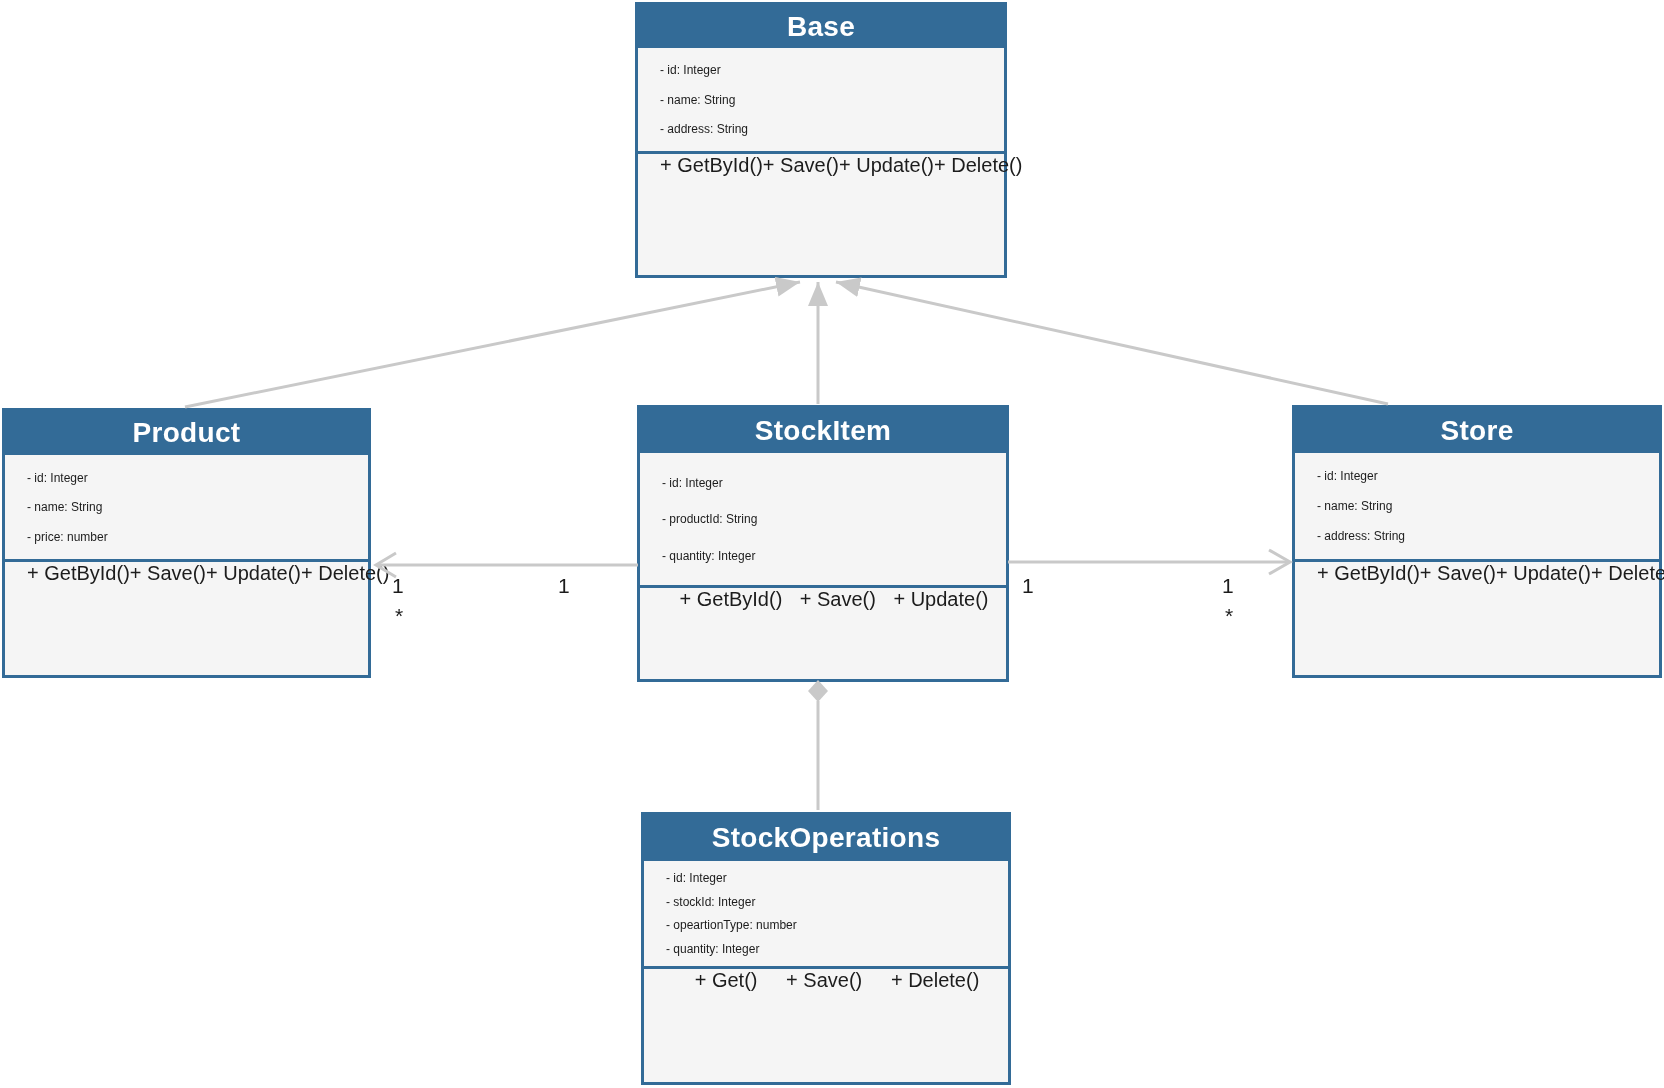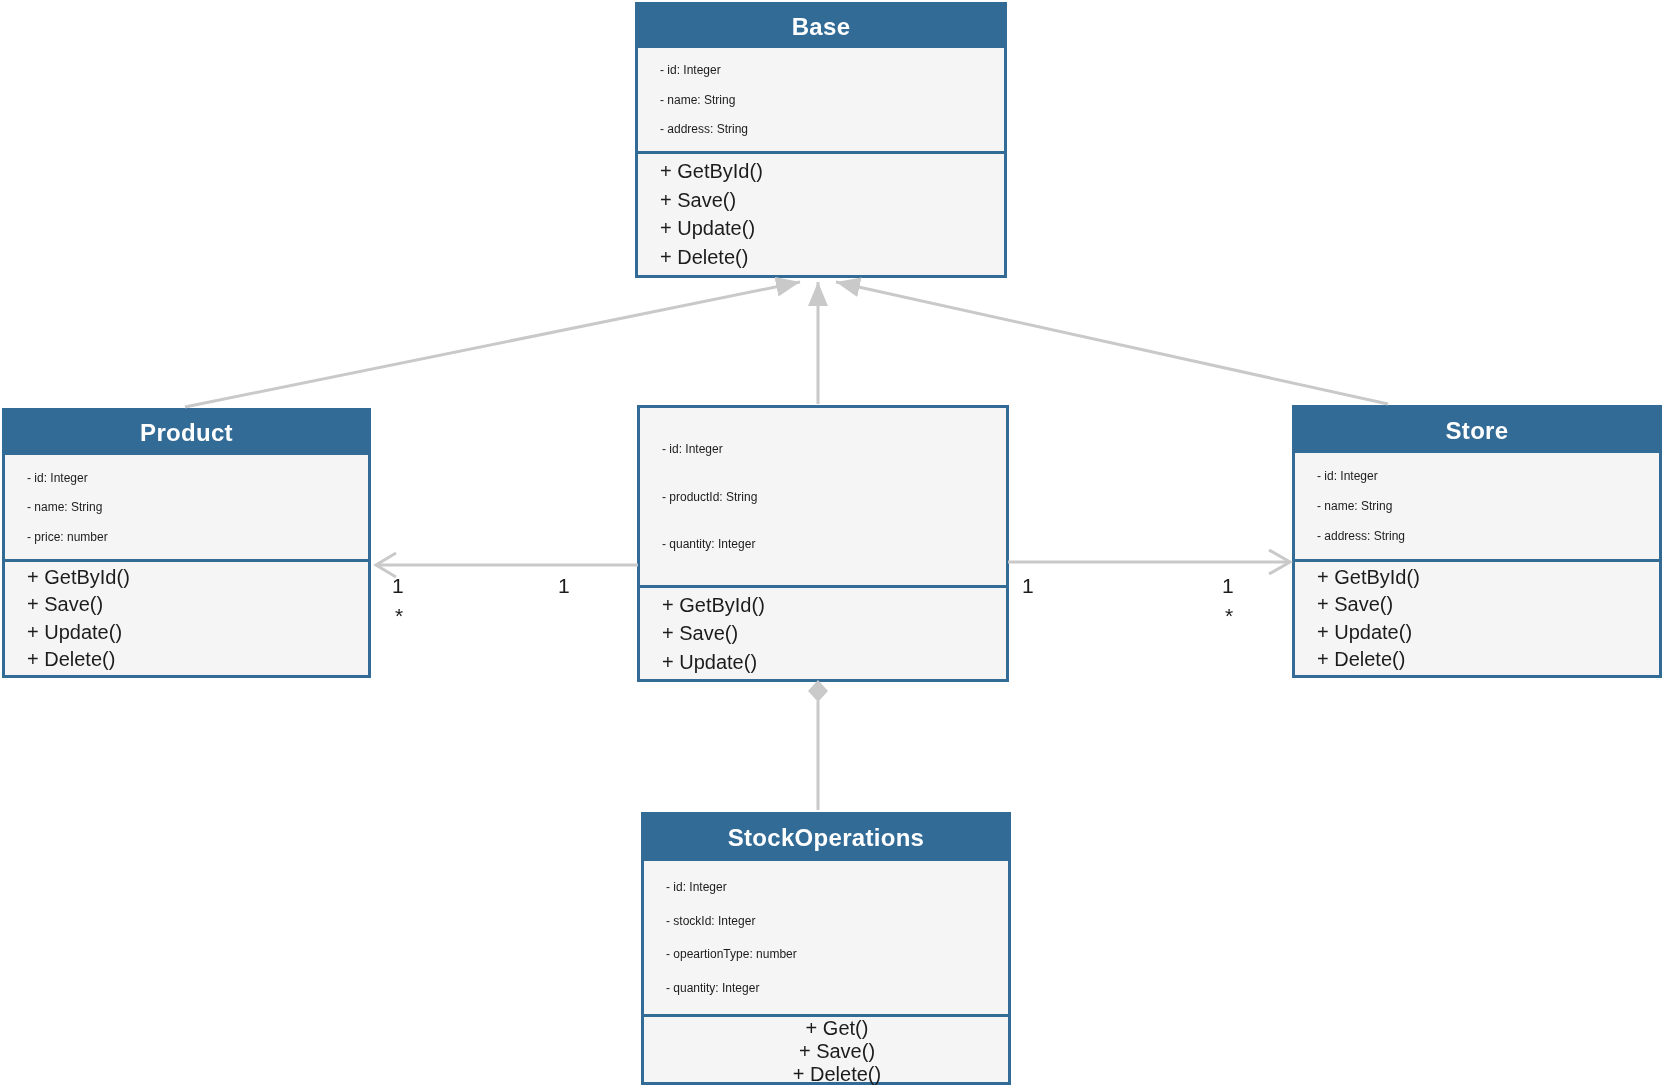--- a/index.html
+++ b/index.html
@@ -40,36 +40,35 @@
     z-index: 2;
   }
   .class-title {
     flex: 0 0 auto;
     display: flex;
     align-items: center;
     justify-content: center;
     background: var(--header);
     color: var(--title_text);
     font-weight: bold;
-    font-size: 24px;
+    font-size: 28px;
     letter-spacing: 0.3px;
   }
   .class-attrs {
     flex: 1 1 auto;
     display: flex;
     flex-direction: column;
     justify-content: space-evenly;
     padding-left: 22px;
     color: var(--text);
     font-size: 12px;
   }
   .class-methods {
     flex: 0 0 auto;
     display: flex;
-    flex-direction: column;
     justify-content: space-evenly;
     padding-left: 22px;
     border-top: 3px solid var(--border);
     color: var(--text);
     font-size: 20px;
   }
   .member-row { white-space: nowrap; }
 
   #box-base        { left: 635px;  top: 2px;   width: 372px; height: 276px; }
   #box-base .class-title        { height: 43px; }
@@ -82,21 +81,21 @@
   #box-stockitem   { left: 637px;  top: 405px; width: 372px; height: 277px; }
   #box-stockitem .class-title   { height: 45px; }
   #box-stockitem .class-methods { height: 94px; }
 
   #box-store       { left: 1292px; top: 405px; width: 370px; height: 273px; }
   #box-store .class-title       { height: 45px; }
   #box-store .class-methods     { height: 116px; }
 
   #box-stockops    { left: 641px;  top: 812px; width: 370px; height: 273px; }
   #box-stockops .class-title    { height: 46px; text-align: center; }
-  #box-stockops .class-methods  { height: 68px; text-align: center; }
+  #box-stockops .class-methods  { height: 116px; text-align: center; }
 
   .mult {
     position: absolute;
     z-index: 4;
     font-size: 21px;
     line-height: 26px;
     color: var(--text);
   }
   #mult-product-one    { left: 392px;  top: 573px; }
   #mult-product-many   { left: 395px;  top: 603px; }
@@ -169,20 +168,21 @@
       </div>
     <div class="class-methods">
         <div class="member-row">+ GetById()</div>
         <div class="member-row">+ Save()</div>
         <div class="member-row">+ Update()</div>
         <div class="member-row">+ Delete()</div>
       </div>
   </div>
 
   <div class="class-box" id="box-stockitem">
+    <div class="class-title">StockItem</div>
     <div class="class-attrs">
         <div class="member-row">- id: Integer</div>
         <div class="member-row">- productId: String</div>
         <div class="member-row">- quantity: Integer</div>
       </div>
     <div class="class-methods">
         <div class="member-row">+ GetById()</div>
         <div class="member-row">+ Save()</div>
         <div class="member-row">+ Update()</div>
       </div>

